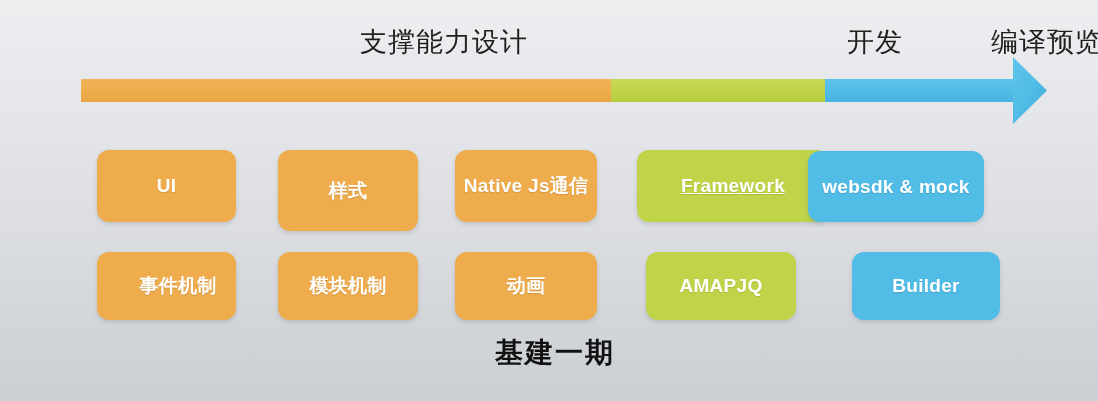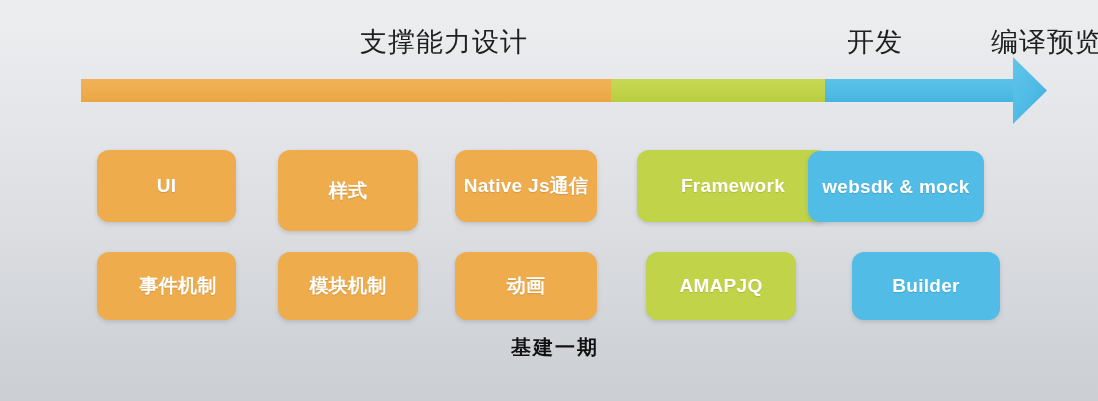--- a/index.html
+++ b/index.html
@@ -63,21 +63,21 @@
   }
   .chip.orange { background-color: #eeac4d; }
   .chip.green  { background-color: #c0d349; }
   .chip.blue   { background-color: #51bce6; }
 
   
   .caption {
     position: absolute;
     text-align: center;
     color: #111111;
-    font-size: 20px;
+    font-size: 28px;
     font-weight: bold;
     letter-spacing: 2px;
     white-space: nowrap;
   }
 </style>
 </head>
 <body>
 
 <div id="stage">
 
@@ -119,21 +119,21 @@
       <rect x="744" y="22" width="188" height="23" fill="url(#gBlue)"></rect>
 
       <polygon points="932,0 966,33.5 932,67" fill="url(#gBlueHead)"></polygon>
     </svg>
   </div>
 
   <div id="chip-grid">
       <div class="chip orange" style="left: 97px; top: 150px; width: 139px; height: 72px; background-color: rgb(238, 172, 77);">UI</div>
       <div class="chip orange" style="left: 278px; top: 150px; width: 140px; height: 81px; background-color: rgb(238, 172, 77);">样式</div>
       <div class="chip orange" style="left: 455px; top: 150px; width: 142px; height: 72px; background-color: rgb(238, 172, 77);">Native Js通信</div>
-      <div class="chip green" style="left: 637px; top: 150px; width: 192px; height: 72px; background-color: rgb(192, 211, 73);">Framework</div>
+      <div class="chip green" style="left: 637px; top: 150px; width: 192px; height: 72px; background-color: rgb(192, 211, 73); text-decoration: underline;">Framework</div>
       <div class="chip blue" style="left: 808px; top: 151px; width: 176px; height: 71px; background-color: rgb(81, 188, 230);">websdk &amp; mock</div>
       <div class="chip orange" style="left: 97px; top: 252px; width: 139px; height: 68px; background-color: rgb(238, 172, 77); padding-left: 29px;">事件机制</div>
       <div class="chip orange" style="left: 278px; top: 252px; width: 140px; height: 68px; background-color: rgb(238, 172, 77);">模块机制</div>
       <div class="chip orange" style="left: 455px; top: 252px; width: 142px; height: 68px; background-color: rgb(238, 172, 77); text-align: center;">动画</div>
       <div class="chip green" style="left: 646px; top: 252px; width: 150px; height: 68px; background-color: rgb(192, 211, 73);">AMAPJQ</div>
       <div class="chip blue" style="left: 852px; top: 252px; width: 148px; height: 68px; background-color: rgb(81, 188, 230);">Builder</div>
     </div>
 
   <div class="caption" id="caption" style="left: 375px; top: 334px; width: 360px;">基建一期</div>
 

